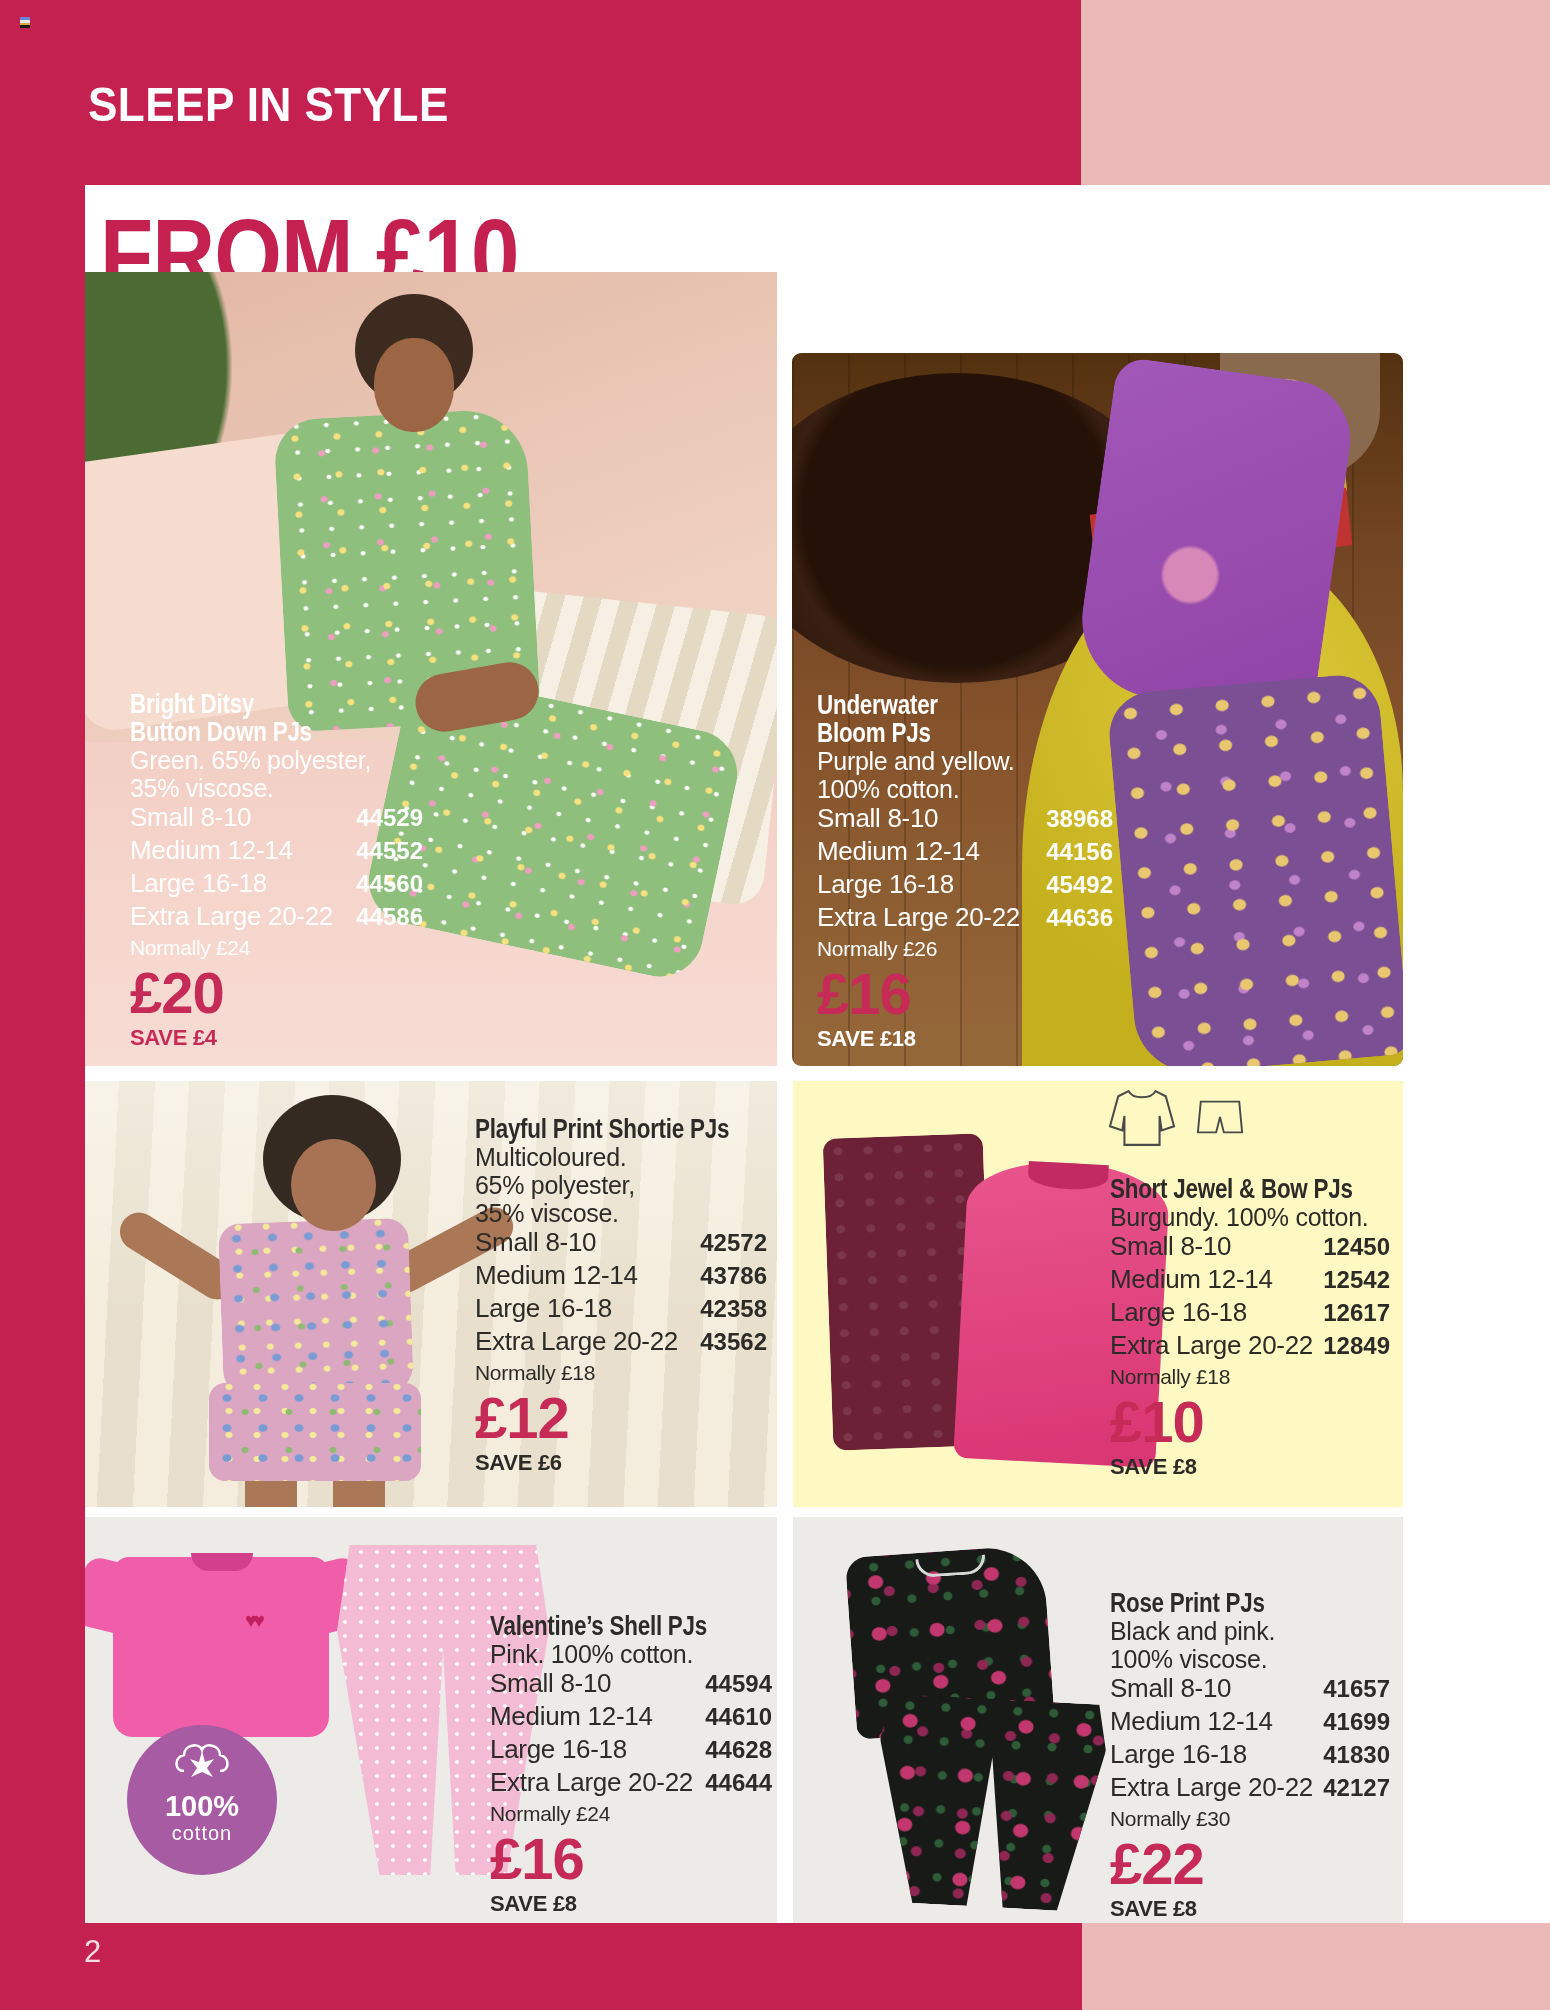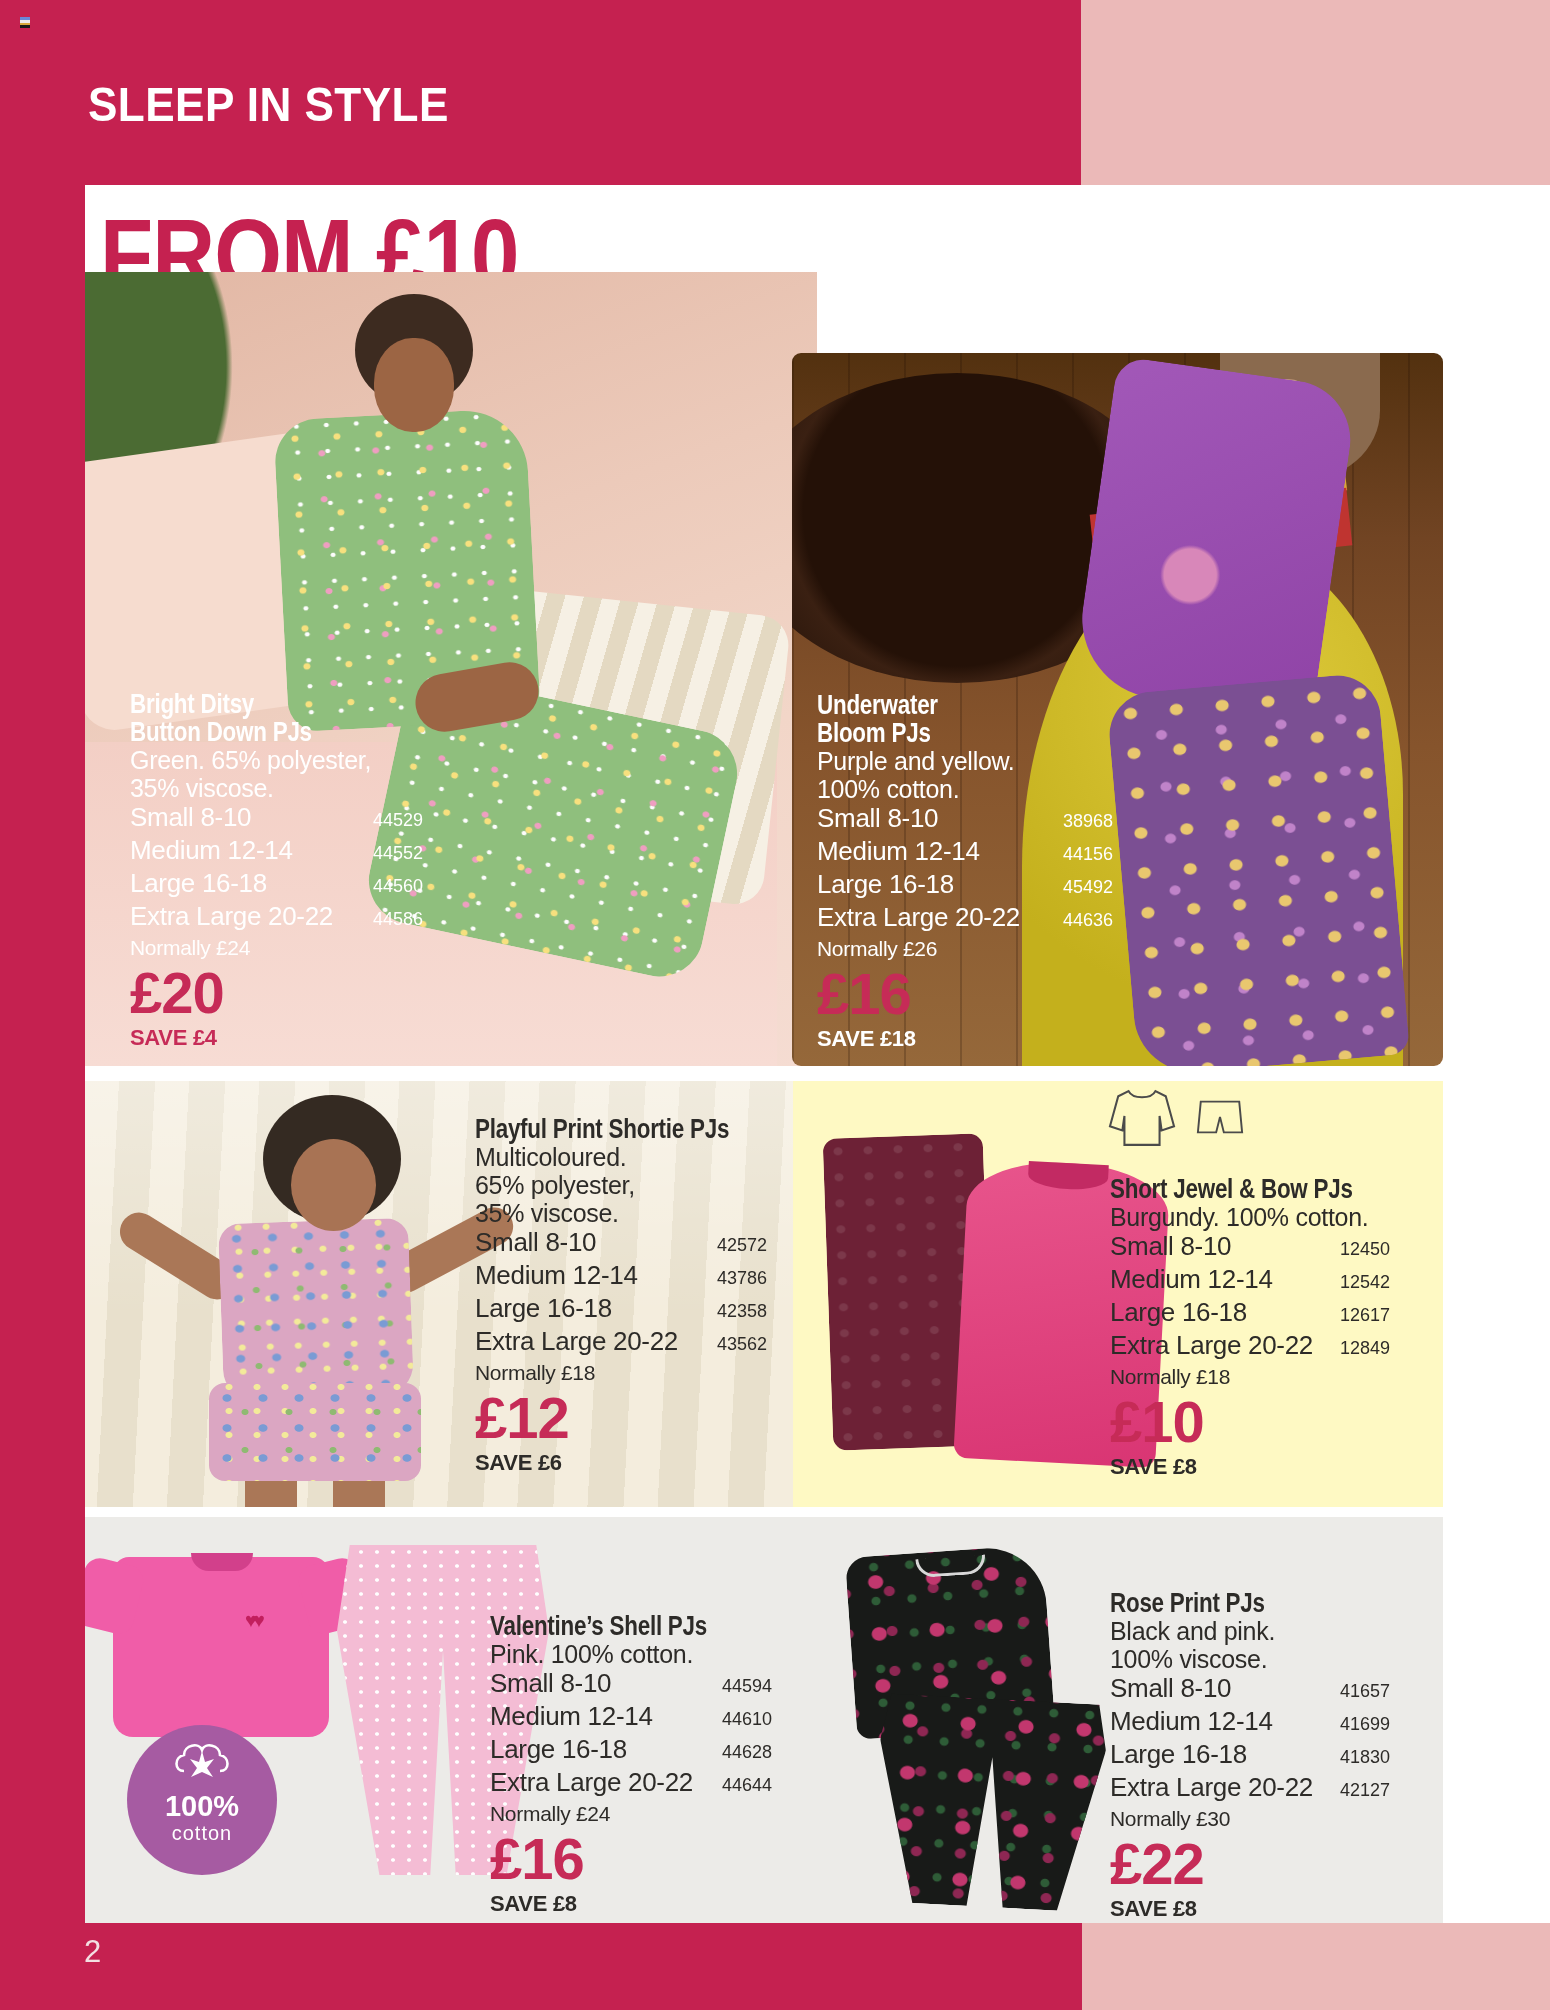--- a/index.html
+++ b/index.html
@@ -27,21 +27,21 @@
     transform:scaleX(.9);transform-origin:left top;letter-spacing:.5px;
   }
   .headline{
     position:absolute;left:100px;top:204px;font-size:100px;line-height:100px;
     font-weight:800;color:#c52150;white-space:nowrap;
     transform:scaleX(.87);transform-origin:left top;letter-spacing:-1px;
   }
   .page-num{position:absolute;left:84px;top:1934px;font-size:31px;color:#f3dfe2;}
 
   
-  .ph{position:absolute;overflow:hidden;padding-left:40px;}
+  .ph{position:absolute;overflow:hidden;}
   .photo1{left:85px;top:272px;width:692px;height:794px;
     background:linear-gradient(160deg,#e2b7a4 0%,#eccaba 38%,#f2d6c8 66%,#f5dcd2 100%);}
   .photo2{left:792px;top:353px;width:611px;height:713px;
     background:
       repeating-linear-gradient(90deg, rgba(30,12,2,.22) 0 2px, rgba(0,0,0,0) 2px 56px),
       linear-gradient(180deg,#53310f 0%,#714423 26%,#86542c 55%,#95683a 100%); border-radius: 9px;}
   .panel3{left:85px;top:1081px;width:692px;height:426px;
     background:
       linear-gradient(180deg, rgba(255,255,255,.35), rgba(255,255,255,0) 55%),
       repeating-linear-gradient(93deg,#f4eddd 0 34px,#e8e0cc 34px 70px);}
@@ -147,21 +147,21 @@
     clip-path:polygon(4% 0,96% 0,100% 22%,82% 100%,58% 100%,50% 28%,42% 100%,18% 100%,0 22%);}
 
   
   .pblock{position:absolute;letter-spacing:-.3px;}
   .pblock.light{color:#ffffff;}
   .pblock .t{font-size:28px;line-height:28px;font-weight:bold;white-space:nowrap;
     transform:scaleX(.8);transform-origin:left top;}
   .pblock .d{font-size:25px;line-height:28px;white-space:nowrap;}
   .size-row{display:flex;justify-content:space-between;align-items:baseline;height:33px;white-space:nowrap;}
   .size-row .lbl{font-size:26px;}
-  .size-row .code{font-size:18px;font-weight:normal;letter-spacing:0;}
+  .size-row .code{font-size:24px;font-weight:bold;letter-spacing:0;}
   .normally{font-size:21px;line-height:25px;margin-top:1px;white-space:nowrap;}
   .price{font-size:58px;line-height:56px;font-weight:bold;color:#c62b57;margin-top:5px;letter-spacing:-1px;}
   .save{font-size:22px;line-height:25px;font-weight:bold;margin-top:4px;white-space:nowrap;}
   .save.crimson{color:#c62b57;}
 
   .pb1{left:45px;top:418px;width:293px;}
   .pb2{left:25px;top:338px;width:296px;}
   .pb3{left:390px;top:34px;width:292px;}
   .pb4{left:317px;top:94px;width:280px;}
   .pb5{left:405px;top:95px;width:282px;}

